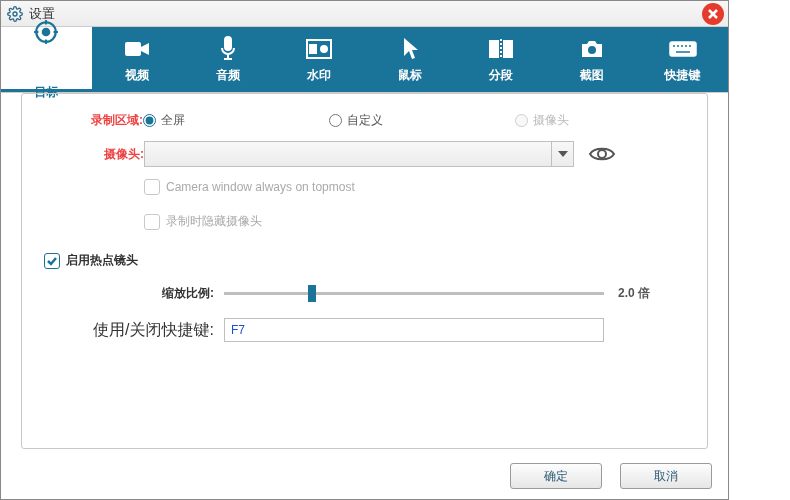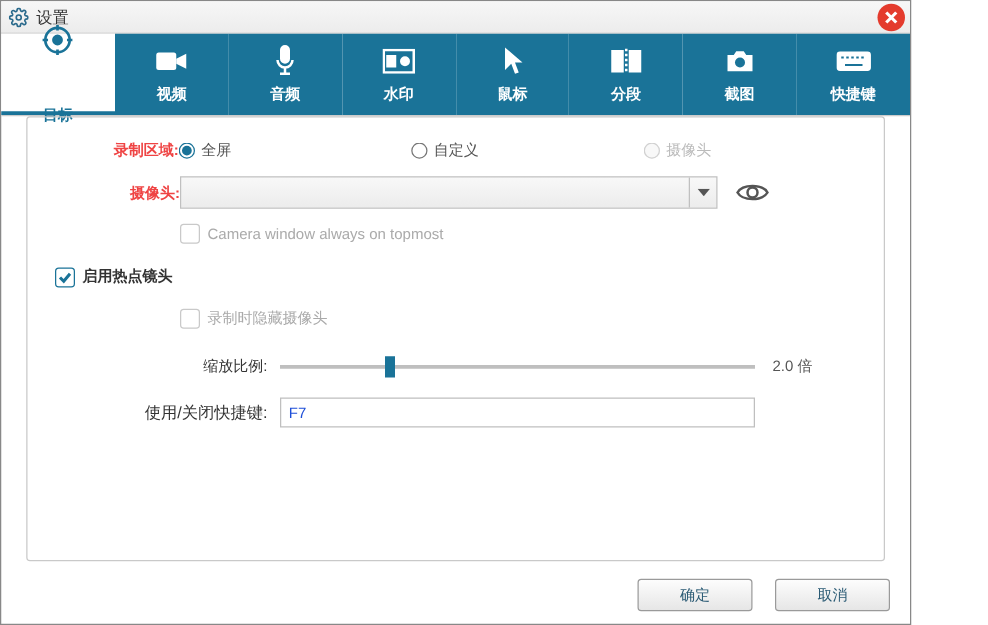--- a/index.html
+++ b/index.html
@@ -24,27 +24,27 @@
 .radio-item.disabled { color: #bbb; }
 .radio-item input { margin-right: 5px; }
 .chk { display: flex; align-items: center; color: #aaa; font-size: 12px; margin-left: 100px; margin-bottom: 18px; }
 .chk-box { width: 16px; height: 16px; border: 1px solid #c9c9c9; border-radius: 3px; margin-right: 6px; background: #fff; }
 .chk.enabled { color: #333; margin-left: 0; }
 .chk.enabled .chk-box { border-color: #1a7398; display: flex; align-items: center; justify-content: center; }
 .combo-row { display: flex; align-items: center; margin-bottom: 12px; }
 .combo { flex: 0 0 430px; height: 26px; border: 1px solid #c0c0c0; background: linear-gradient(#f8f8f8,#ececec); position: relative; }
 .combo-arrow { position: absolute; right: 0; top: 0; width: 22px; height: 100%; display: flex; align-items: center; justify-content: center; border-left: 1px solid #c0c0c0; }
 .eye-btn { margin-left: 14px; display: flex; align-items: center; cursor: pointer; }
-.slider-row { display: flex; align-items: center; margin-bottom: 16px; }
+.slider-row { display: flex; align-items: center; margin-bottom: 16px; font-weight: bold; }
 .slider-label { width: 180px; text-align: right; padding-right: 10px; color: #333; font-size: 12px; }
 .slider-track { flex: 0 0 380px; height: 3px; background: #bfbfbf; position: relative; }
 .slider-thumb { position: absolute; top: -7px; left: 22%; width: 8px; height: 17px; background: #1a7398; }
 .slider-val { margin-left: 14px; color: #555; font-size: 12px; }
 .hotkey-row { display: flex; align-items: center; }
-.hotkey-label { width: 180px; text-align: right; padding-right: 10px; color: #333; font-size: 13px; }
+.hotkey-label { width: 180px; text-align: right; padding-right: 10px; color: #333; font-size: 16px; }
 .hotkey-input { flex: 0 0 380px; height: 24px; border: 1px solid #bfbfbf; background: #fff; padding: 0 6px; color: #1d4ed8; font-size: 12px; display: flex; align-items: center; }
 .footer { position: absolute; bottom: 10px; right: 16px; display: flex; gap: 18px; }
 .btn { width: 92px; height: 26px; background: linear-gradient(#fdfdfd,#e6e6e6); border: 1px solid #9a9a9a; border-radius: 3px; color: #2a5a74; font-size: 12px; display: flex; align-items: center; justify-content: center; cursor: pointer; }
 input[type=radio] { accent-color: #1a7398; }
 </style>
 </head>
 <body>
 
 <div class="window">
 
@@ -191,34 +191,34 @@
             <circle cx="14" cy="10" r="4"></circle>
           </svg>
       </div>
     </div>
 
     <div class="chk">
       <span class="chk-box"></span>
       <span>Camera window always on topmost</span>
     </div>
 
+    <div class="chk" style="margin-bottom:22px;">
+      <span class="chk-box"></span>
+      <span>录制时隐藏摄像头</span>
+    </div>
+
     <div class="chk enabled" style="margin-bottom:16px;">
       <span class="chk-box">
         <svg width="12" height="12" viewBox="0 0 12 12" stroke="#1a7398" stroke-width="2.5" fill="none">
             <polyline points="2,6 5,9 10,3"></polyline>
           </svg>
       </span>
       <span style="font-weight:bold;">启用热点镜头</span>
     </div>
 
-    <div class="chk" style="margin-bottom:22px;">
-      <span class="chk-box"></span>
-      <span>录制时隐藏摄像头</span>
-    </div>
-
     <div class="slider-row">
       <div class="slider-label">缩放比例:</div>
       <div class="slider-track">
         <div class="slider-thumb"></div>
       </div>
       <div class="slider-val">2.0 倍</div>
     </div>
 
     <div class="hotkey-row">
       <div class="hotkey-label">使用/关闭快捷键:</div>

